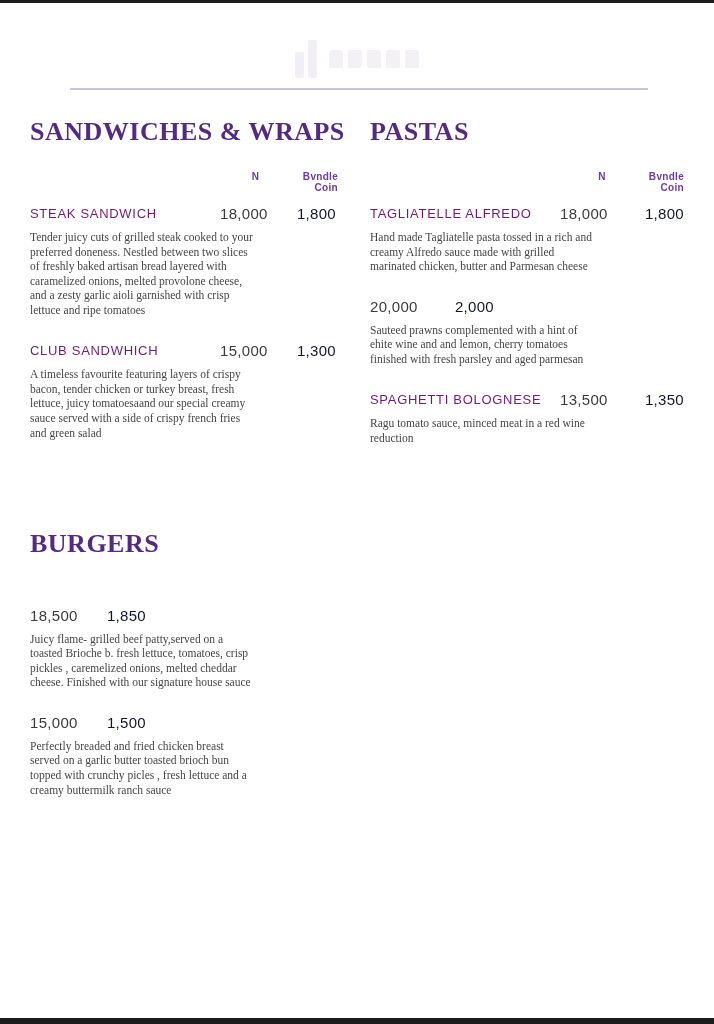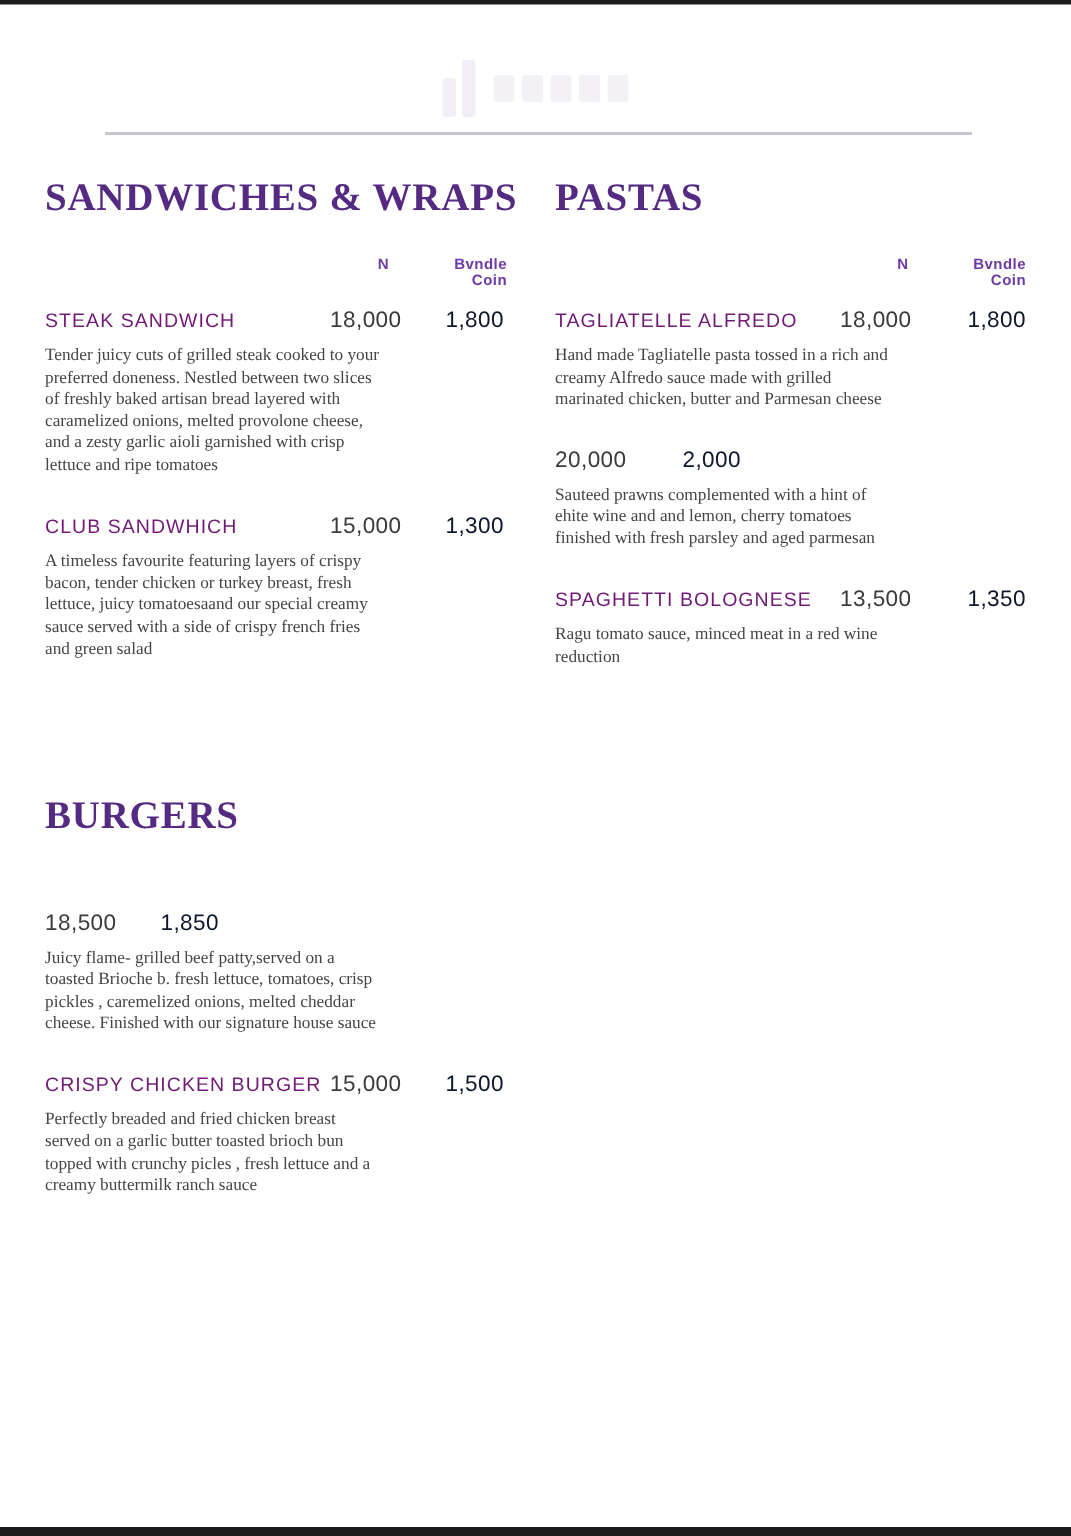--- a/index.html
+++ b/index.html
@@ -152,21 +152,20 @@
   <div class="item">
     <div class="item-row">
       <span class="item-n">18,500</span>
       <span class="item-coin">1,850</span>
     </div>
     <p class="item-desc">Juicy flame- grilled beef patty,served on a toasted Brioche b. fresh lettuce, tomatoes, crisp pickles , caremelized onions, melted cheddar cheese. Finished with our signature house sauce</p>
   </div>
 
   <div class="item">
     <div class="item-row">
-      <span class="item-name">CRISPY CHICKEN BURGER</span>
       <span class="item-n">15,000</span>
       <span class="item-coin">1,500</span>
     </div>
     <p class="item-desc">Perfectly breaded and fried chicken breast served on a garlic butter toasted brioch bun topped with crunchy picles , fresh lettuce and a creamy buttermilk ranch sauce</p>
   </div>
 </div>
   </section>
 </div>
 
 <div class="edge-bottom"></div>

